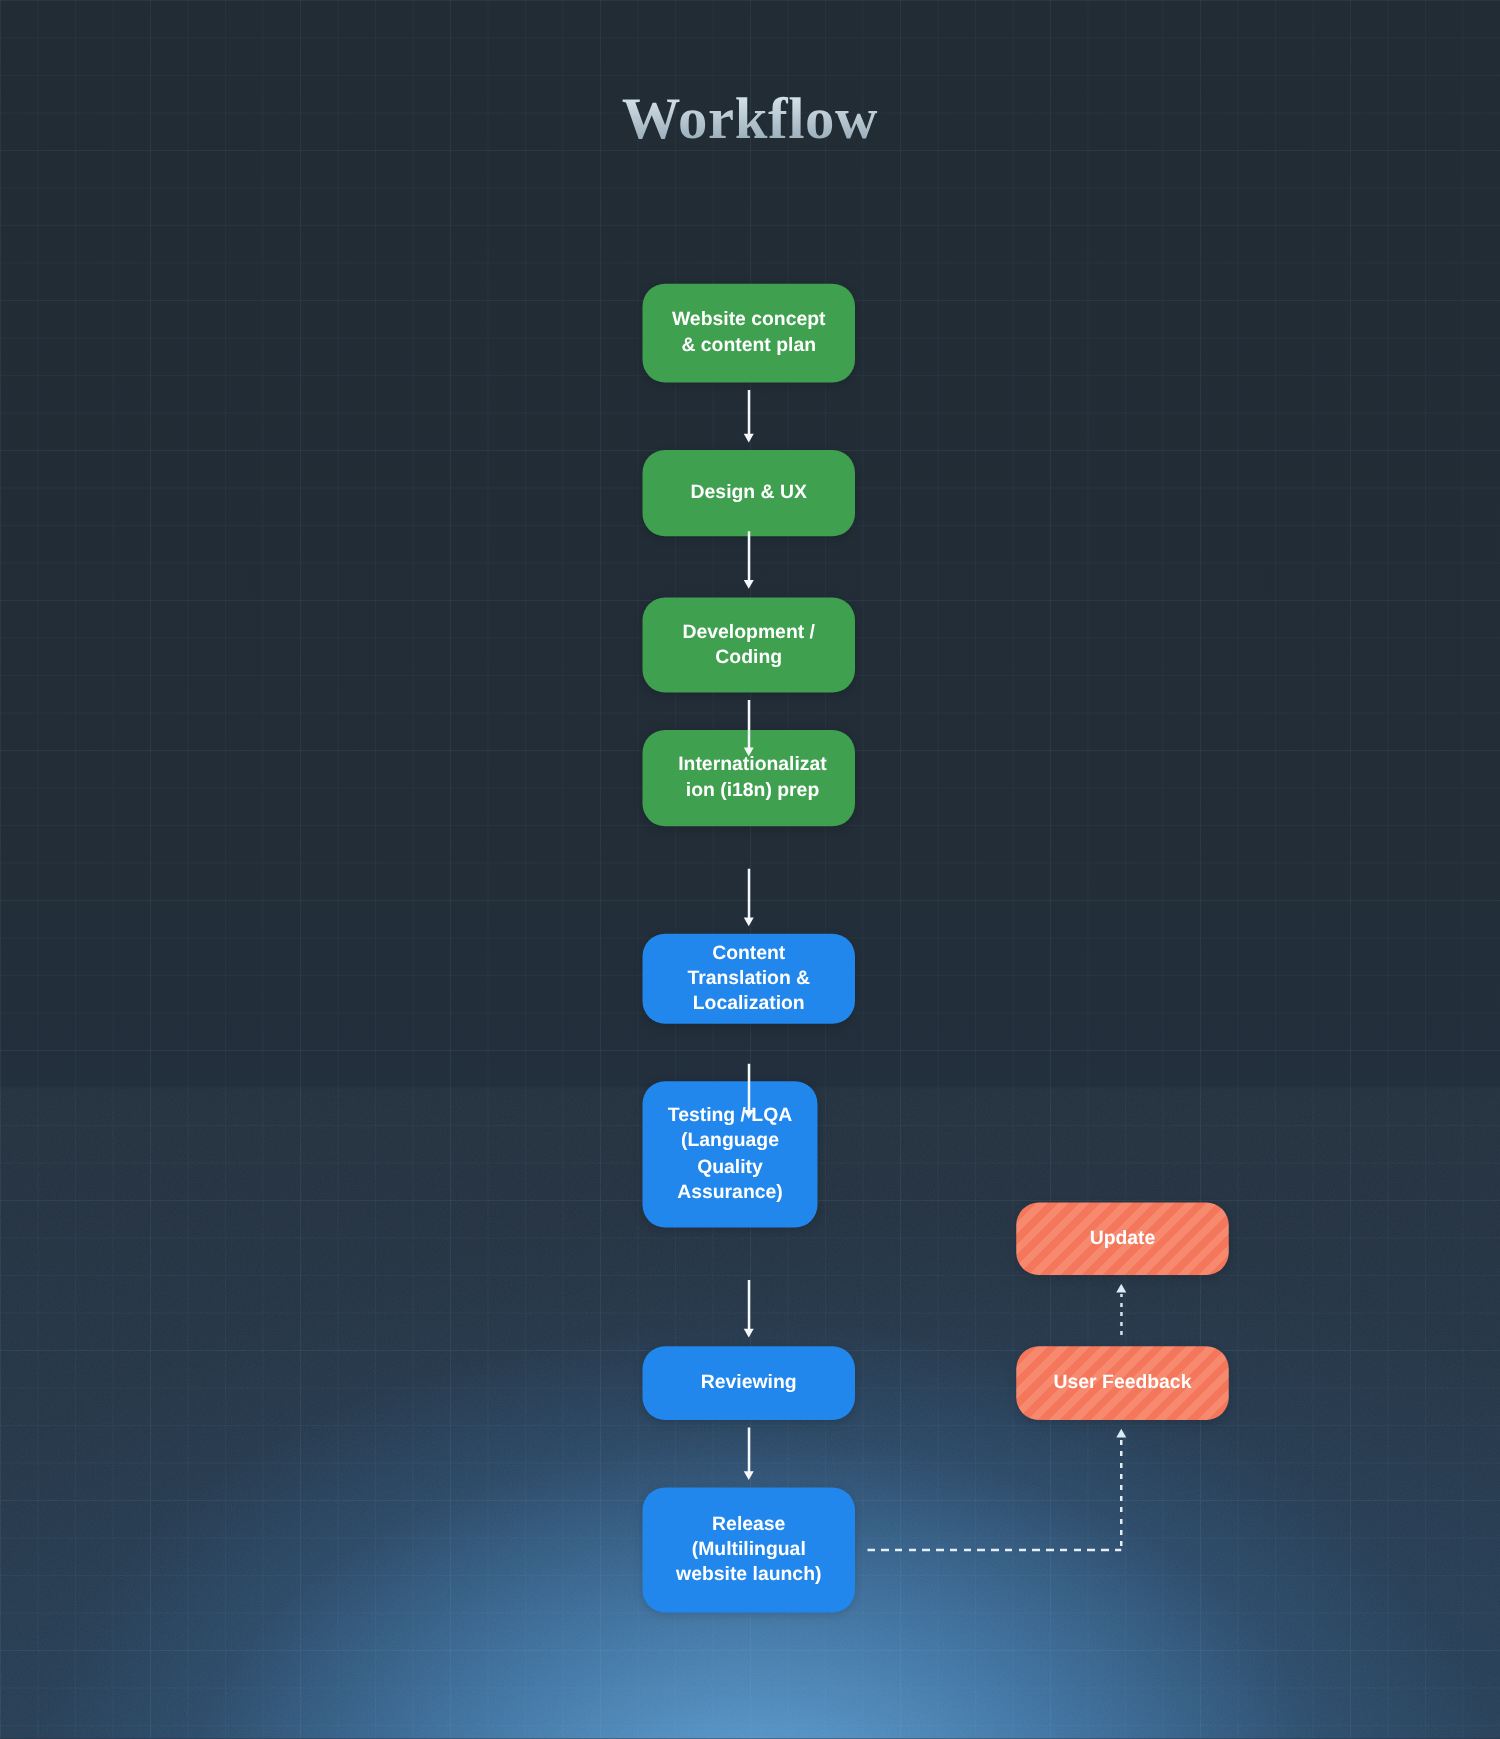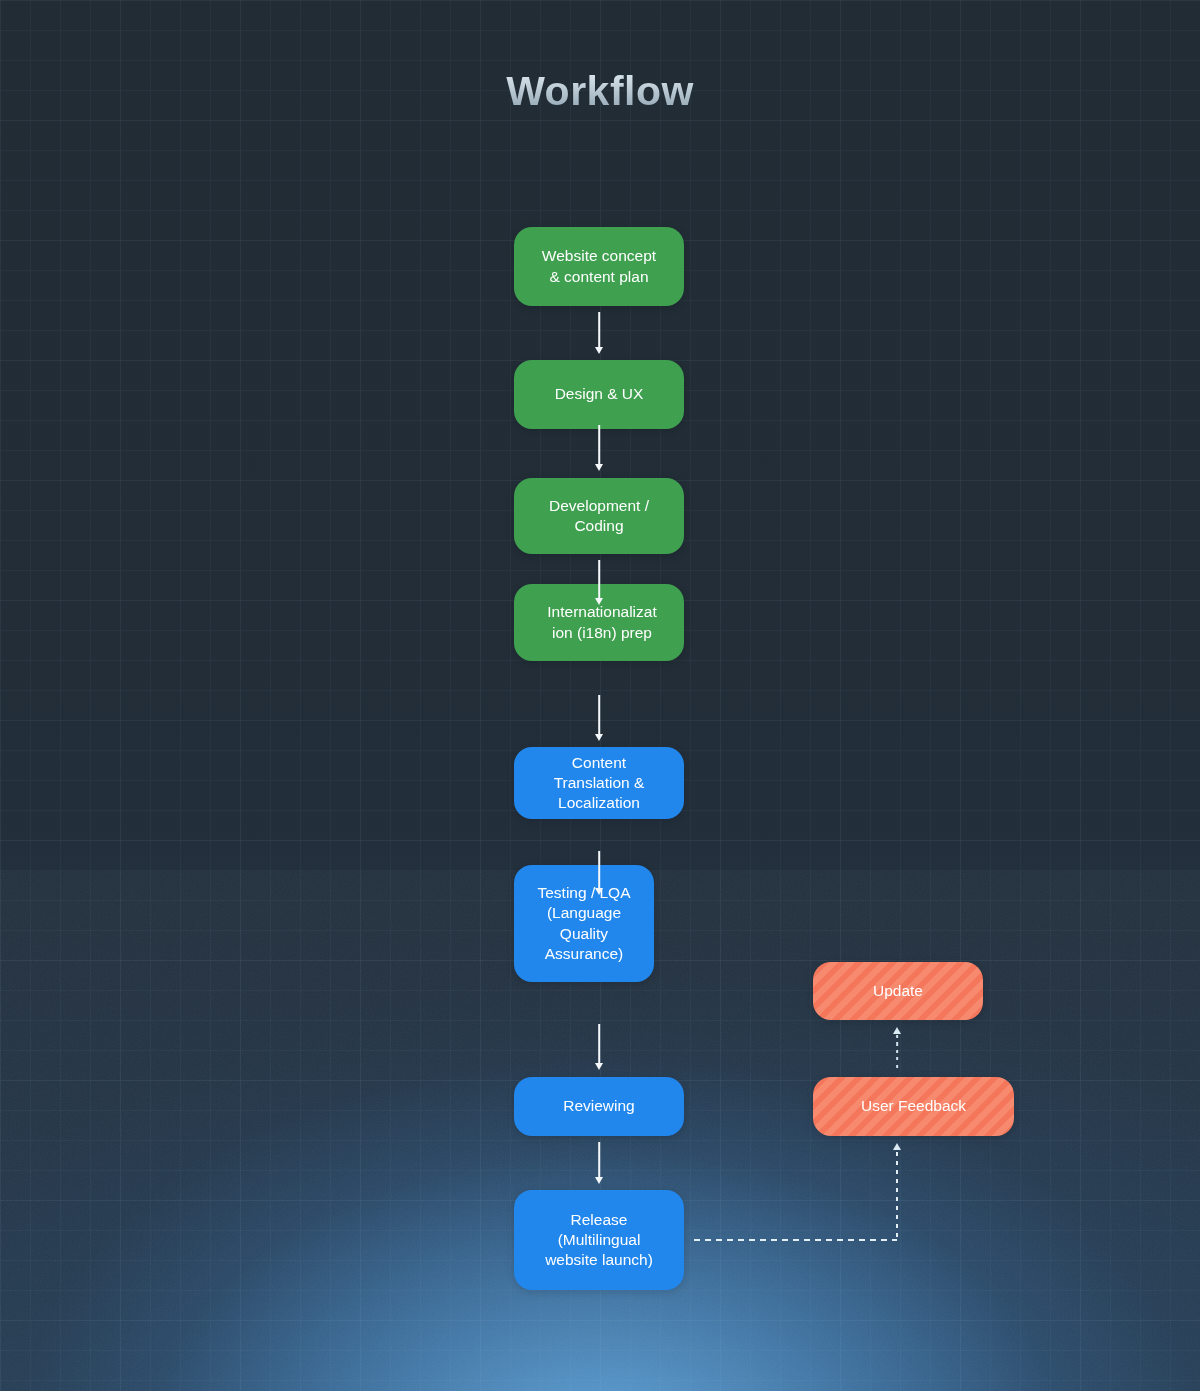--- a/index.html
+++ b/index.html
@@ -17,27 +17,27 @@
       linear-gradient(rgba(160,198,222,0.045) 1px, transparent 1px),
       linear-gradient(90deg, rgba(160,198,222,0.045) 1px, transparent 1px),
       linear-gradient(rgba(160,198,222,0.035) 1px, transparent 1px),
       linear-gradient(90deg, rgba(160,198,222,0.035) 1px, transparent 1px);
     background-size:30px 30px,30px 30px,120px 120px,120px 120px;
   }
   .grain{position:absolute;left:0;bottom:0;width:1200px;height:520px;opacity:.35;mix-blend-mode:soft-light;pointer-events:none;}
   .title{position:absolute;top:64px;left:0;width:100%;text-align:center;line-height:1.36;}
   .title .l1{display:block;font-size:41px;font-weight:700;letter-spacing:.5px;color:#f2f7f9;}
   .title .l2{
-    display:block;font-size:41px;font-weight:700;letter-spacing:.5px;
+    display:block;font-size:47px;font-weight:700;letter-spacing:.5px;
     background:linear-gradient(180deg,#e3edf3 8%,#8da2b0 88%);
-    -webkit-background-clip:text;background-clip:text;color:transparent;
+    -webkit-background-clip:text;background-clip:text;color:transparent;font-family:Liberation Serif, serif;
   }
   .node{
     position:absolute;border-radius:18px;display:flex;align-items:center;justify-content:center;
-    text-align:center;color:#fff;font-size:15.5px;font-weight:400;line-height:1.31;
+    text-align:center;color:#fff;font-size:15.5px;font-weight:700;line-height:1.31;
     white-space:pre-line;padding:6px 10px;box-sizing:border-box;
     box-shadow:0 2px 8px rgba(0,0,0,0.15);
   }
   .node-green{background:var(--green,#3fa04f);}
   .node-blue{background:var(--blue,#2187ed);}
   .node-orange{
     background:repeating-linear-gradient(135deg,
       var(--orange_stripe,#f78a6e) 0px, var(--orange_stripe,#f78a6e) 6px,
       var(--orange,#f4775c) 6px, var(--orange,#f4775c) 12px);
   }
@@ -87,21 +87,21 @@
   <div class="node node-blue" style="left:514px;top:865px;width:140px;height:117px;">Testing / LQA
 (Language
 Quality
 Assurance)</div>
   <div class="node node-blue" style="left:514px;top:1077px;width:170px;height:59px;">Reviewing</div>
   <div class="node node-blue" style="left:514px;top:1190px;width:170px;height:100px;">Release
 (Multilingual
 website launch)</div>
 
   <div class="node node-orange" style="left:813px;top:962px;width:170px;height:58px;">Update</div>
-  <div class="node node-orange" style="left:813px;top:1077px;width:201px;height:59px;">User Feedback</div>
+  <div class="node node-orange" style="left:813px;top:1077px;width:170px;height:59px;">User Feedback</div>
 
   <div class="varrow" style="left:599px;top:312px;height:42px;">
       <div class="ln"></div>
       <div class="hd"></div>
     </div>
   <div class="varrow" style="left:599px;top:425px;height:46px;">
       <div class="ln"></div>
       <div class="hd"></div>
     </div>
   <div class="varrow" style="left:599px;top:560px;height:45px;">

